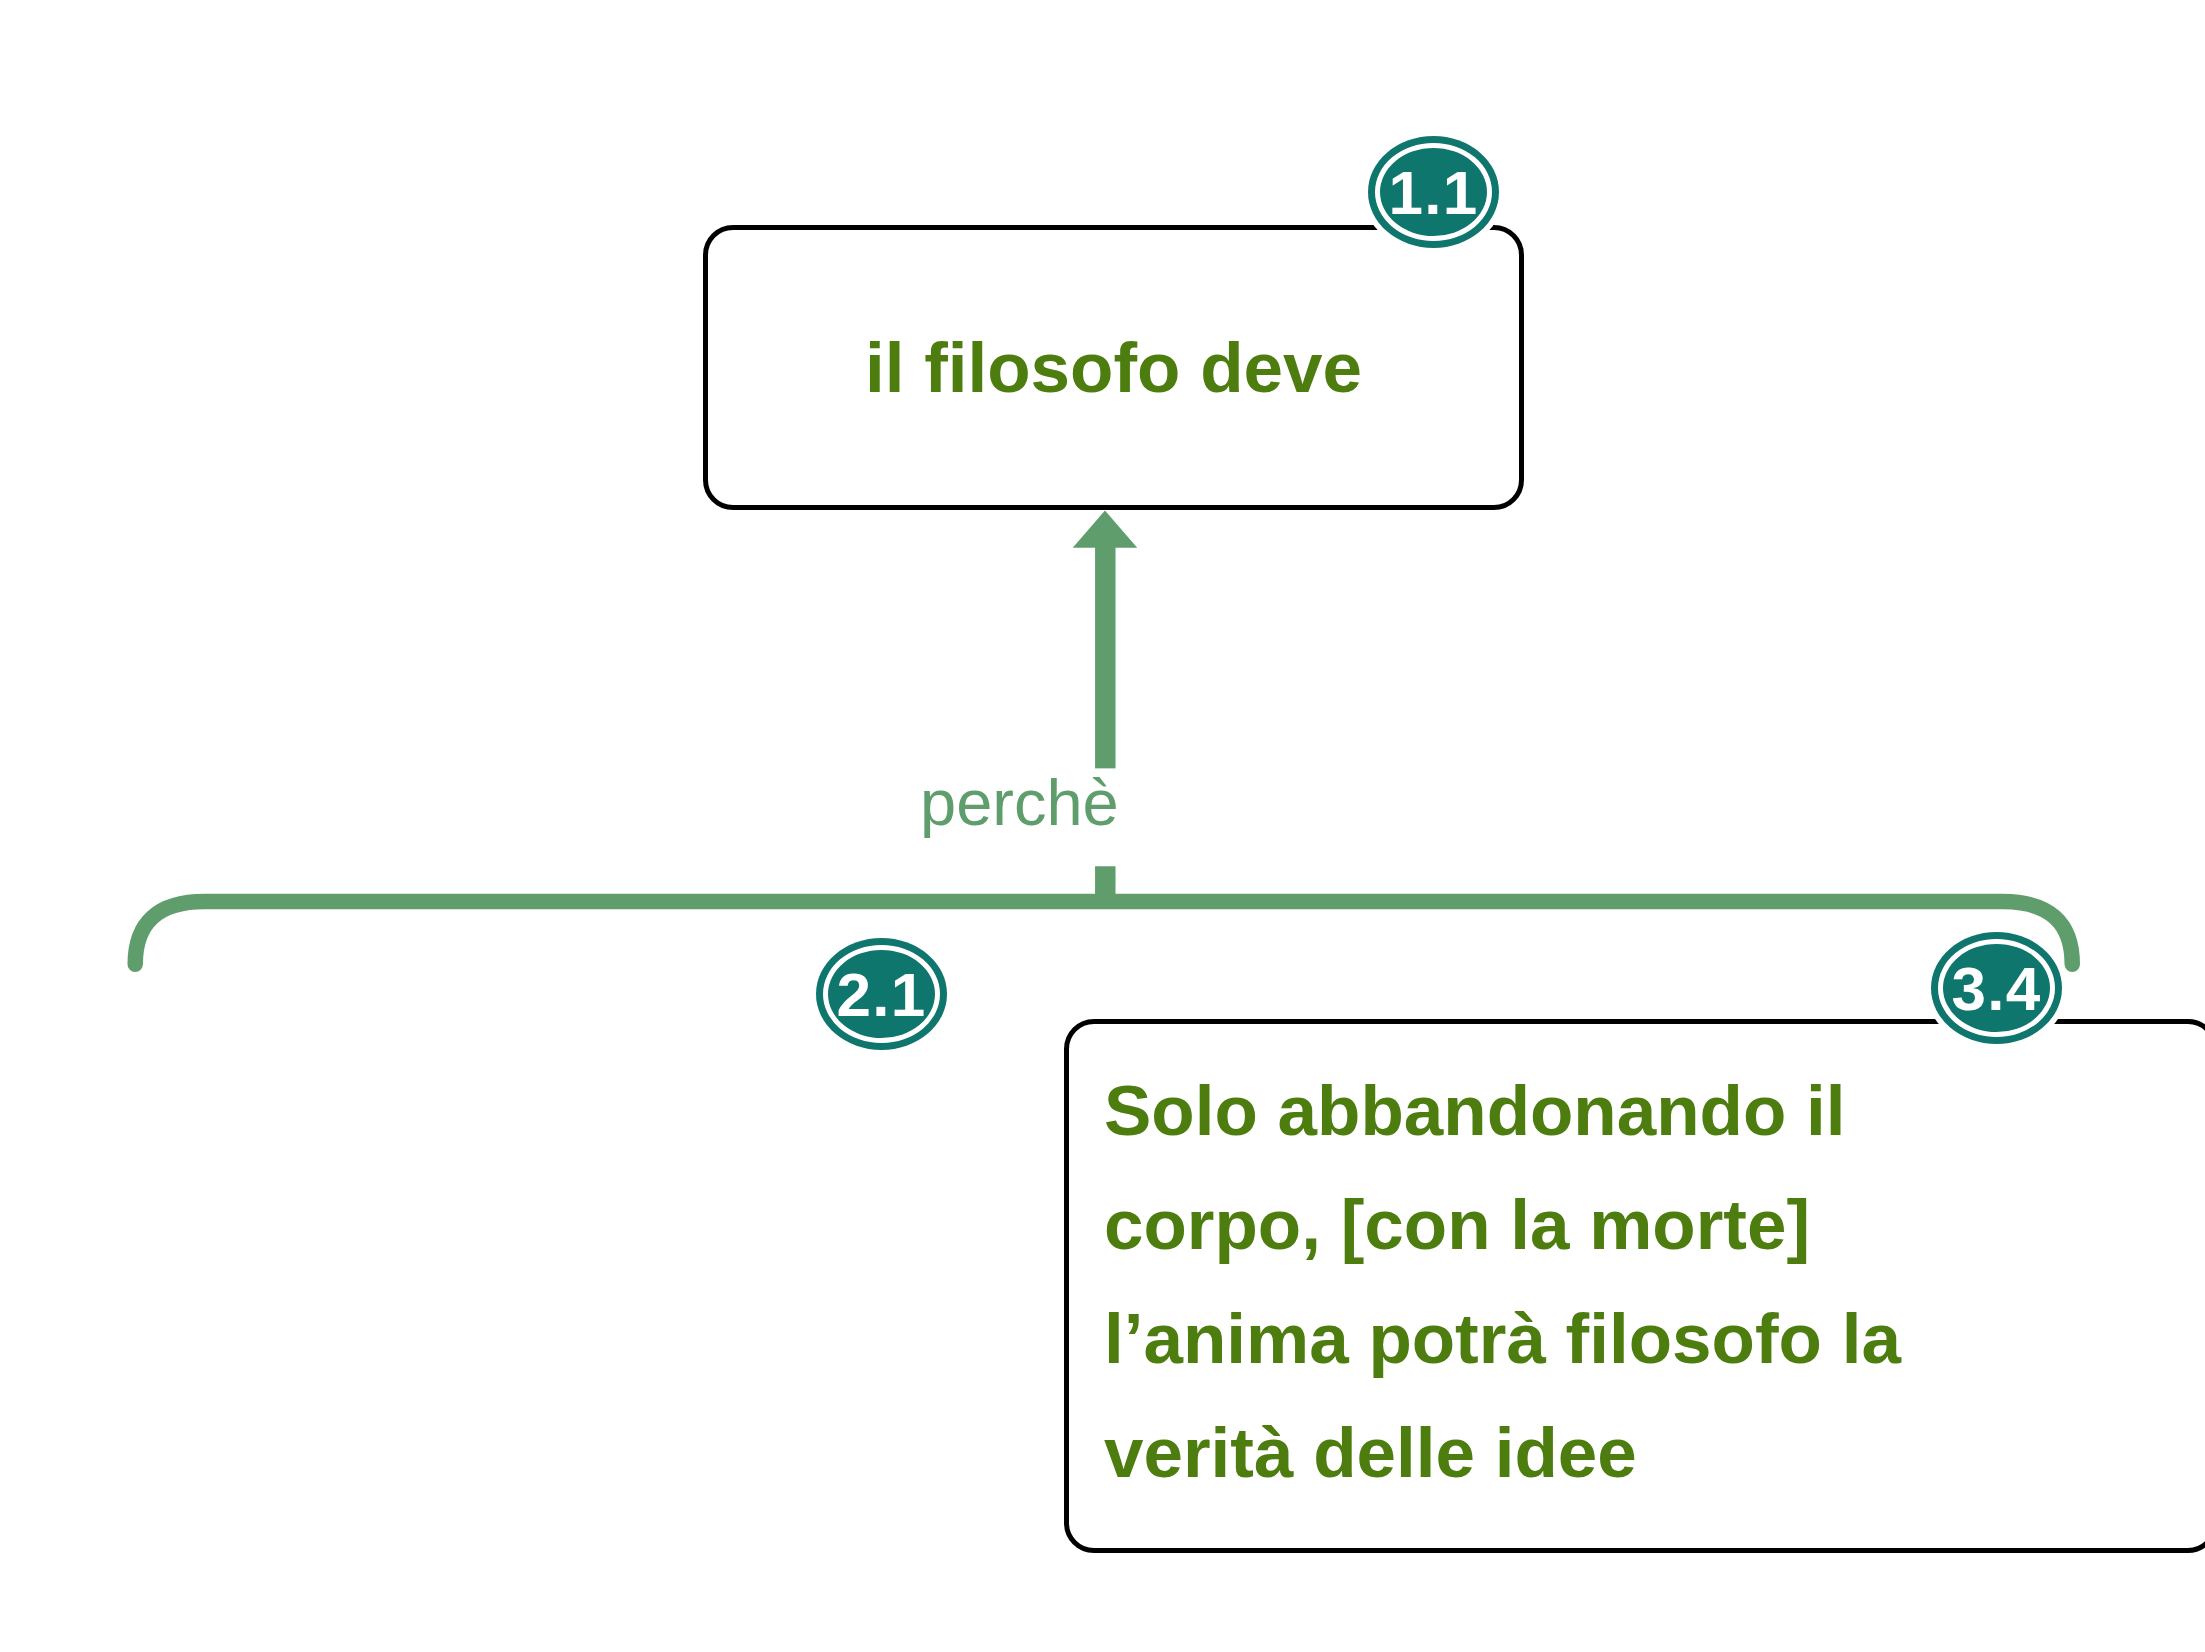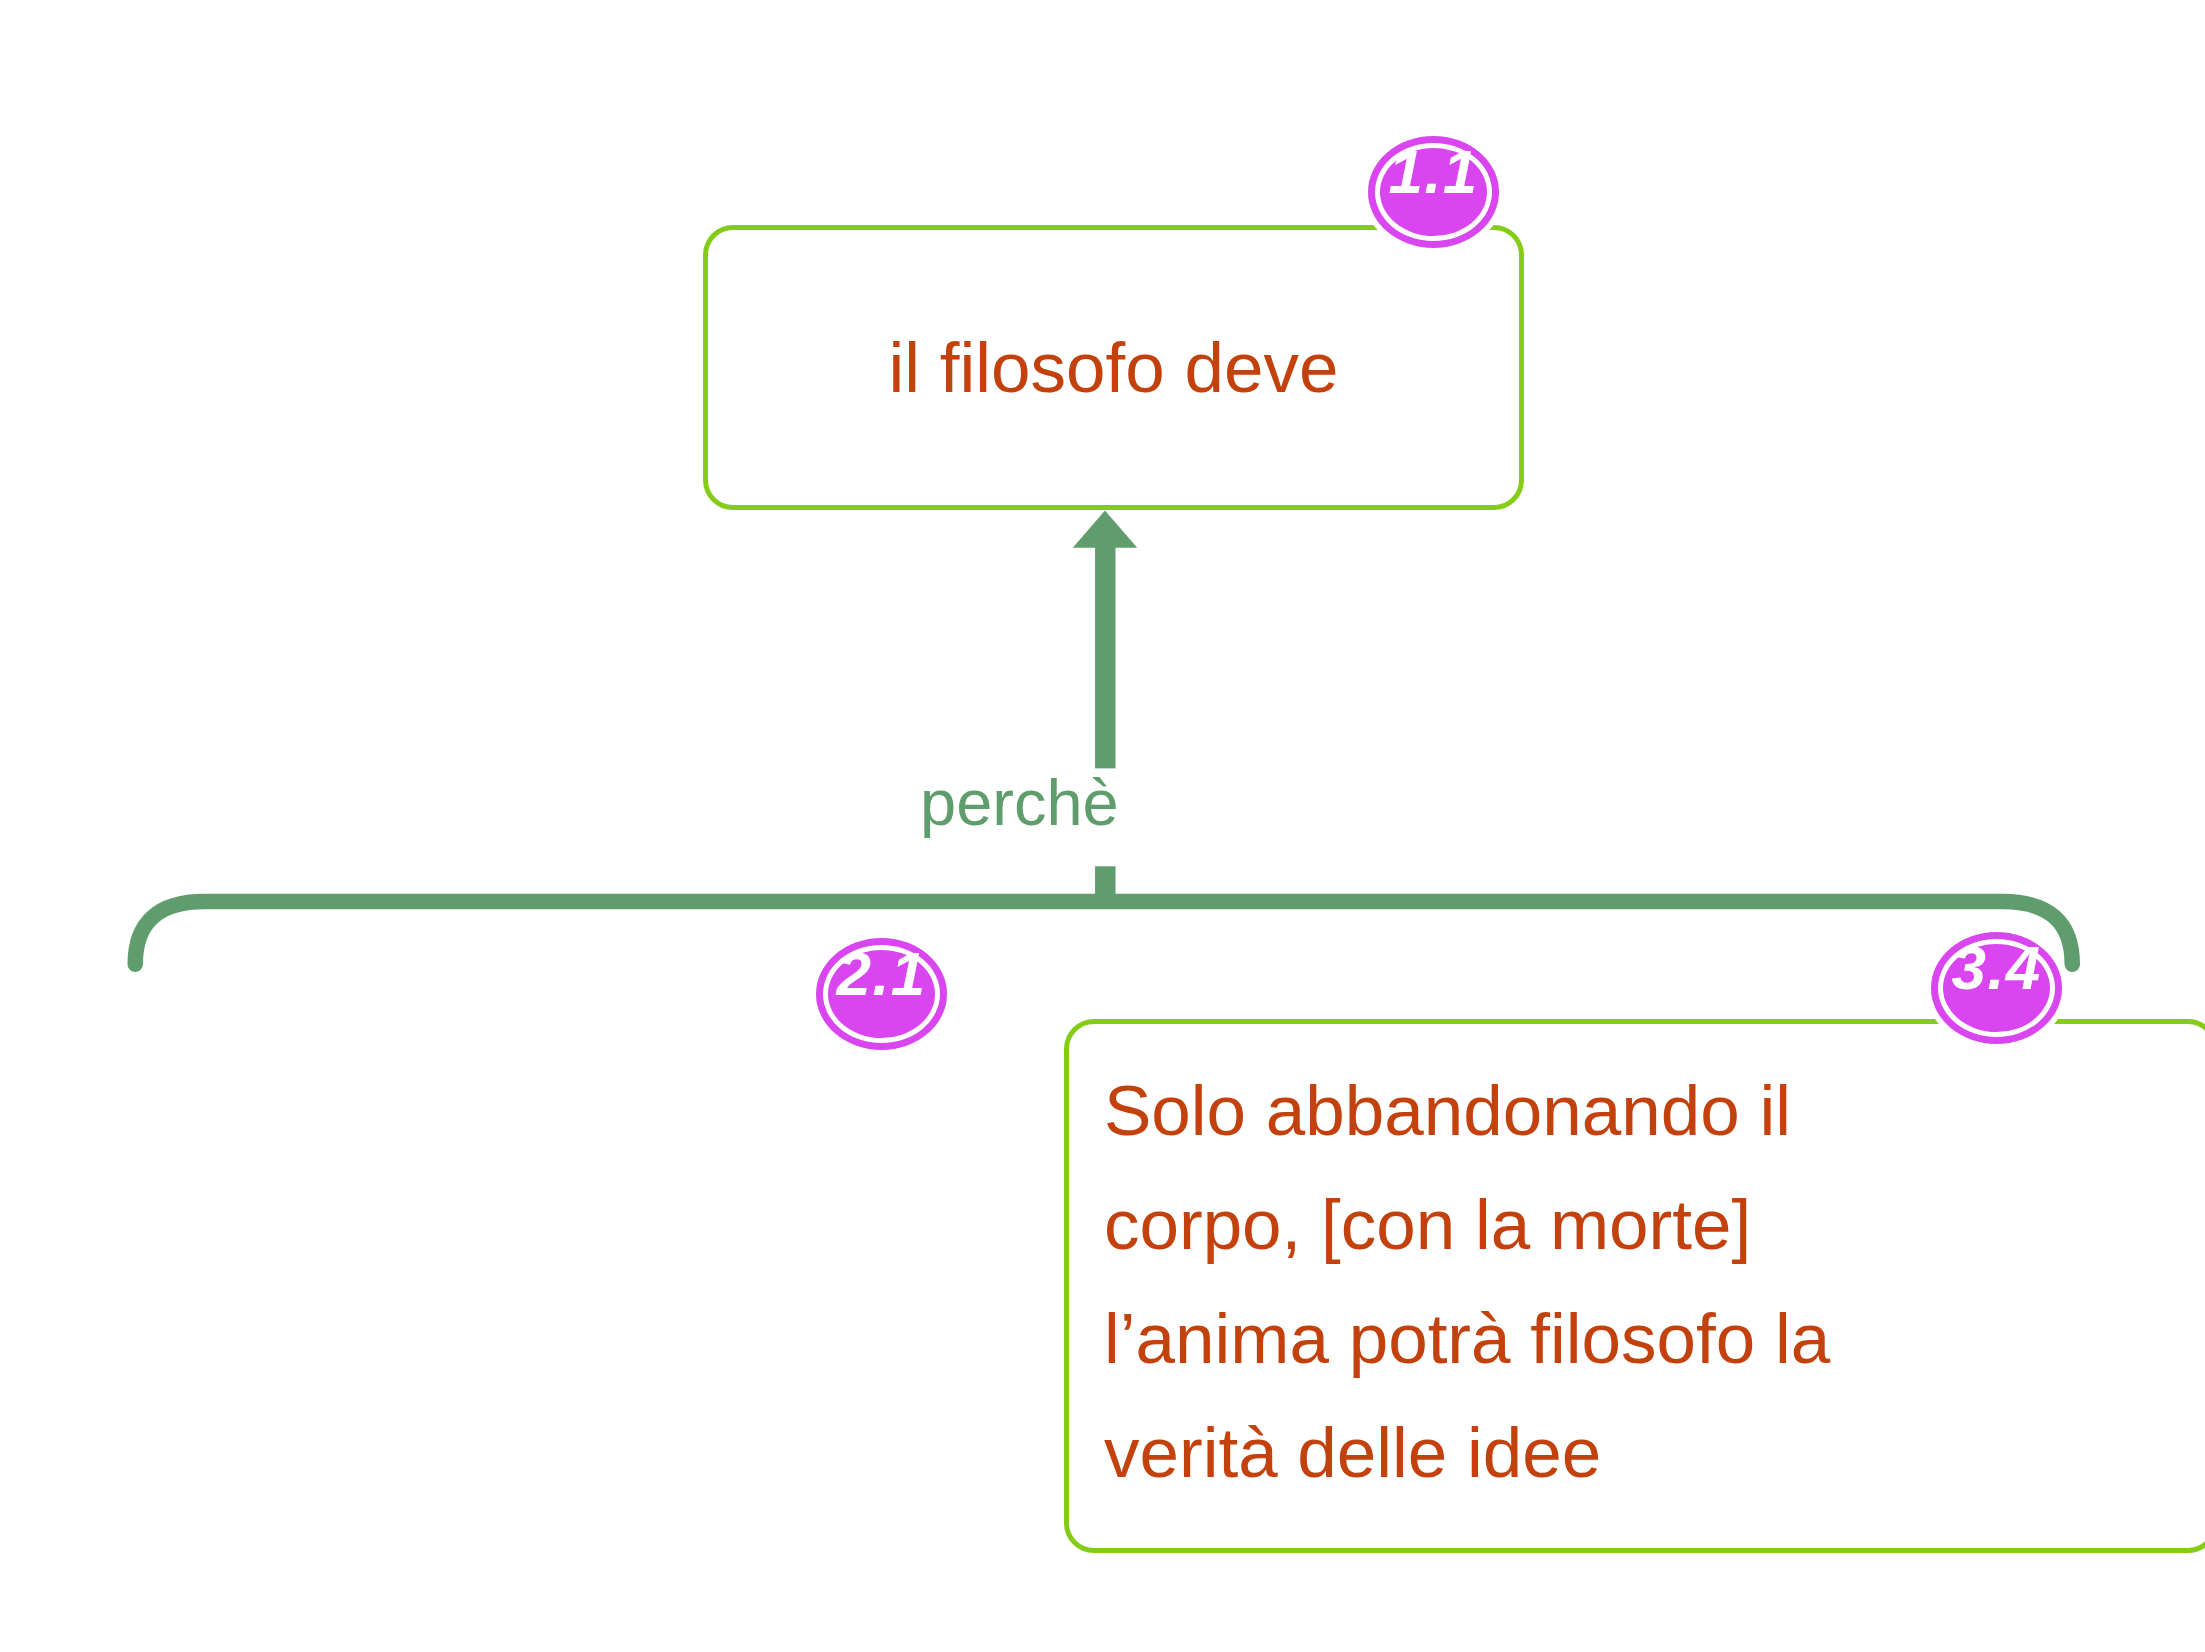--- a/index.html
+++ b/index.html
@@ -11,26 +11,27 @@
   #canvas {
     position: relative;
     width: 2205px;
     height: 1652px;
     background: #ffffff;
     overflow: hidden;
   }
   .node {
     position: absolute;
     background: #ffffff;
-    border: 5px solid #84cc16;
+    border: 5px solid #000000;
     border-radius: 30px;
     box-sizing: border-box;
-    color: #c2410c;
+    color: #4d7c0f;
     font-size: 71px;
     line-height: 105px;
+    font-weight: bold;
   }
   .node .line { white-space: nowrap; }
   #claim-node {
     left: 703px; top: 225px;
     width: 821px; height: 285px;
     display: flex; flex-direction: column;
     align-items: center; justify-content: center;
     text-align: center;
   }
   #reason1-node {
@@ -57,23 +58,23 @@
     text-align: left;
     color: #5f9e6c;
     font-size: 65px;
     line-height: 71px;
     white-space: nowrap;
   }
   .badge {
     position: absolute;
     width: 131px; height: 112px;
     border-radius: 50%;
-    background: #d946ef;
+    background: #0f766e;
     box-shadow: 0 0 0 5.6px #ffffff;
-    display: flex; align-items: flex-start; justify-content: center; font-style: italic;
+    display: flex; align-items: center; justify-content: center;
   }
   .badge::before {
     content: "";
     position: absolute;
     inset: 6.8px;
     border: 5.6px solid #ffffff;
     border-radius: 50%;
   }
   .badge span {
     position: relative;

